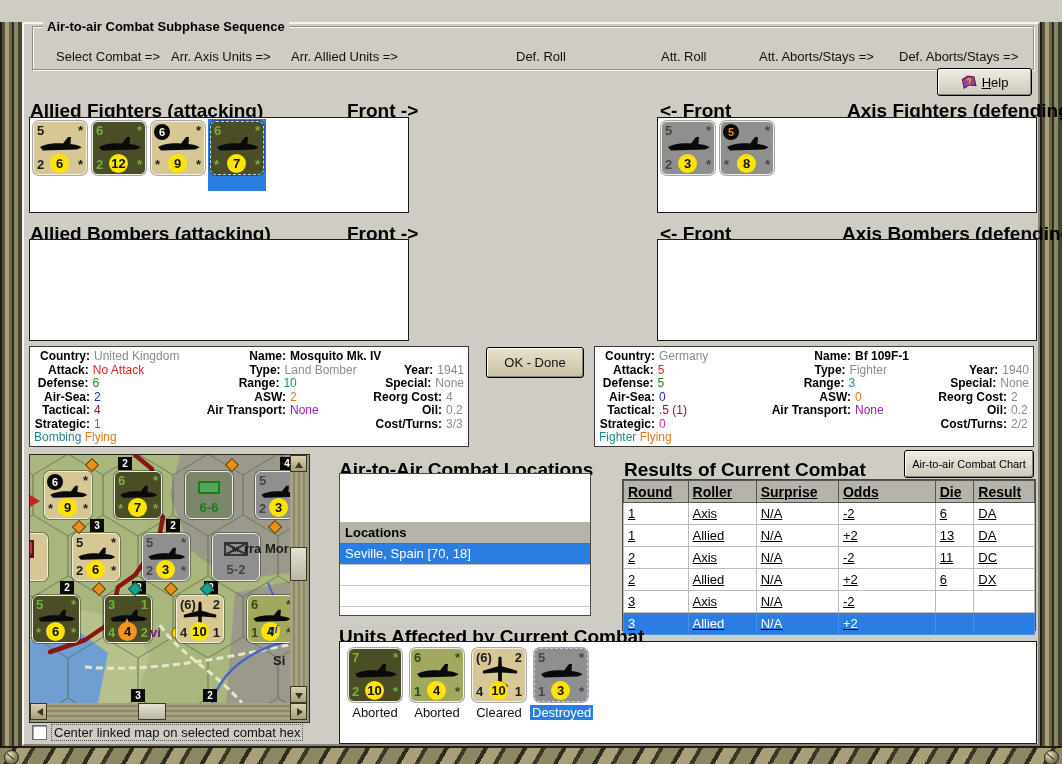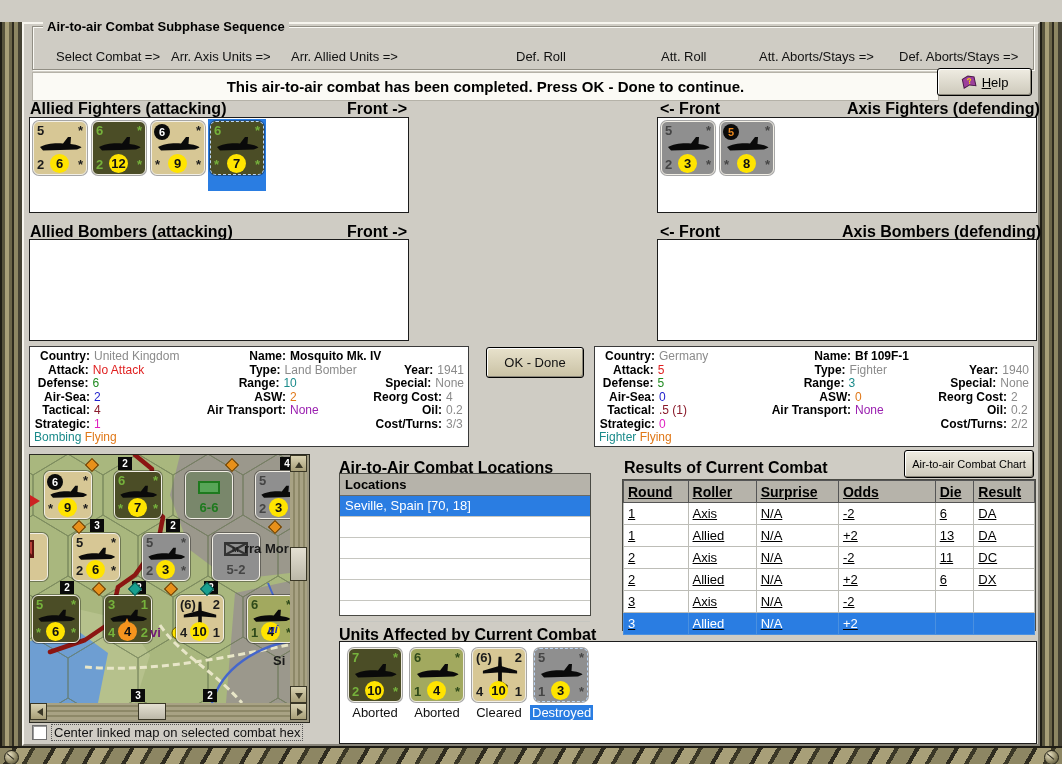--- a/index.html
+++ b/index.html
@@ -20,21 +20,21 @@
   
   #dialog{position:absolute;left:22px;top:22px;width:1018px;height:724px;background:#cfccc4;border-top:2px solid #f7f5ee;border-left:2px solid #f7f5ee;border-right:2px solid #87847a;border-bottom:2px solid #87847a;box-sizing:border-box;}
   .groupbox{position:absolute;left:8px;top:2px;width:1000px;height:42px;border:1px solid #918e84;box-shadow:1px 1px 0 #fbfaf5, inset 1px 1px 0 #fbfaf5;}
   .groupbox-title{position:absolute;left:10px;top:-8px;background:#cfccc4;padding:0 4px;font-size:13px;font-weight:bold;color:#000;}
   .seq-step{position:absolute;top:22px;font-size:13px;color:#111;white-space:nowrap;}
   .msgbar{position:absolute;left:8px;top:48px;width:905px;height:27px;background:#fbfaf5;border:1px solid #b5b2a8;text-align:center;font-size:15px;font-weight:bold;line-height:27px;color:#000;}
   .btn{background:linear-gradient(180deg,#efece2,#cdc9bb);border:1px solid #000;border-radius:3px;box-shadow:inset 1px 1px 0 #fff, inset -1px -1px 0 #8a867a;font-family:"Liberation Sans",sans-serif;}
   #help-btn{position:absolute;left:913px;top:44px;width:95px;height:28px;display:flex;align-items:center;justify-content:center;gap:5px;font-size:13px;cursor:pointer;}
   #help-btn .hl::first-letter{text-decoration:underline;}
   #ok-btn{position:absolute;left:462px;top:323px;width:98px;height:31px;font-size:13px;color:#111;background:linear-gradient(180deg,#e8e2cc,#c9c1a4);cursor:pointer;}
-  .sec-label{position:absolute;font-size:16px;font-weight:bold;color:#000;white-space:nowrap;}
+  .sec-label{position:absolute;font-size:19px;font-weight:bold;color:#000;white-space:nowrap;}
   .whitebox{position:absolute;background:#fff;border:1px solid #1c1c1c;}
   
   .counter{position:absolute;width:54px;height:54px;border-radius:6px;border:1px solid #f2efe6;box-shadow:0 0 0 1px rgba(0,0,0,.35);box-sizing:border-box;font-weight:bold;}
   .counter.sm{width:48px;height:48px;}
   .c-tan{background:#d7c795;color:#1c1c1c;}
   .c-dkgreen{background:#4b4d26;color:#76b23c;}
   .c-gray{background:#8f8f8f;color:#454545;}
   .c-olive{background:#a2a95f;color:#2f4a1a;}
   .c-land{background:#79876b;color:#1e7a1e;}
   .counter .tl{position:absolute;left:3px;top:1px;font-size:13px;}
@@ -61,21 +61,21 @@
   .detail{position:absolute;top:322px;width:440px;height:101px;background:#fff;border:1px solid #3a3a3a;box-sizing:border-box;padding:3px 4px 0 4px;font-size:12px;overflow:hidden;}
   .drow{display:flex;height:13.6px;line-height:13.6px;white-space:nowrap;}
   .dl{font-weight:bold;color:#000;text-align:right;}
   .dv{text-align:left;padding-left:4px;}
   .w1l{width:56px;}.w1v{width:100px;}.w2l{width:92px;}.w2v{width:82px;}.w3l{width:70px;}.w3v{flex:1;}
   .dtags{position:absolute;left:4px;bottom:2px;font-size:12px;font-weight:normal;}
   .cv-dim{color:#8b8b8b;} .cv-red{color:#e02020;} .cv-green{color:#1e8a1e;} .cv-blue{color:#2222cc;}
   .cv-maroon{color:#8a1a2a;} .cv-magenta{color:#e020c0;} .cv-teal{color:#1a8a8a;} .cv-orange{color:#e07818;}
   .cv-purple{color:#9a20b0;} .cv-name{color:#000;font-weight:bold;}
   
-  .list-head,.tbl-head{background:#b6b3aa;font-weight:bold;color:#000;}
+  .list-head,.tbl-head{background:#b6b3aa;font-weight:bold;color:#000;margin-top:48px;}
   #loc-list{position:absolute;left:315px;top:449px;width:252px;height:143px;background:#fff;border:1px solid #4a4a44;box-sizing:border-box;}
   .loc-row{height:20px;line-height:20px;font-size:13px;padding-left:5px;border-bottom:1px solid #c6c6c0;overflow:hidden;}
   .loc-row.head{height:21px;line-height:21px;border-bottom:1px solid #6a6a64;}
   .row-sel{background:#2a7de2;color:#fff;}
   #res-box{position:absolute;left:598px;top:455px;width:414px;height:152px;background:#fff;border:1px solid #4a4a44;box-sizing:border-box;text-decoration:underline;}
   #res-table{border-collapse:collapse;font-size:13px;margin:0;}
   #res-table th{background:#b6b3aa;border:1px solid #555;font-size:14px;text-align:left;padding:1px 4px;height:19px;}
   #res-table td{border:1px solid #bdbdb7;padding:1px 4px;height:19px;}
   #res-table tr.row-sel td{border-color:#4a90e0;color:#fff;}
   
@@ -124,21 +124,20 @@
           <span class="seq-step" style="left: 23px;">Select Combat =&gt;</span>
           <span class="seq-step" style="left: 138px;">Arr. Axis Units =&gt;</span>
           <span class="seq-step" style="left: 258px;">Arr. Allied Units =&gt;</span>
           <span class="seq-step" style="left: 483px;">Def. Roll</span>
           <span class="seq-step" style="left: 628px;">Att. Roll</span>
           <span class="seq-step" style="left: 726px;">Att. Aborts/Stays =&gt;</span>
           <span class="seq-step" style="left: 866px;">Def. Aborts/Stays =&gt;</span>
         </div>
     </div>
 
-    <div class="msgbar">This air-to-air combat has been completed.  Press OK - Done to continue.</div>
     <button id="help-btn" class="btn">
       <svg width="16" height="14" viewBox="0 0 16 14" style="transform:rotate(-12deg);">
           <path d="M2 3 L8 1 L14 3 L14 12 L8 10 L2 12 Z" fill="#9c3f9c" stroke="#4a1a4a"></path>
           <text x="6" y="9" font-size="8" fill="#ffd700" font-weight="bold">?</text>
         </svg>
       <span class="hl">Help</span>
     </button>
 
     <span class="sec-label" style="left:6px;top:76px;">Allied Fighters (attacking)</span>
     <span class="sec-label" style="left:323px;top:76px;">Front -&gt;</span>

